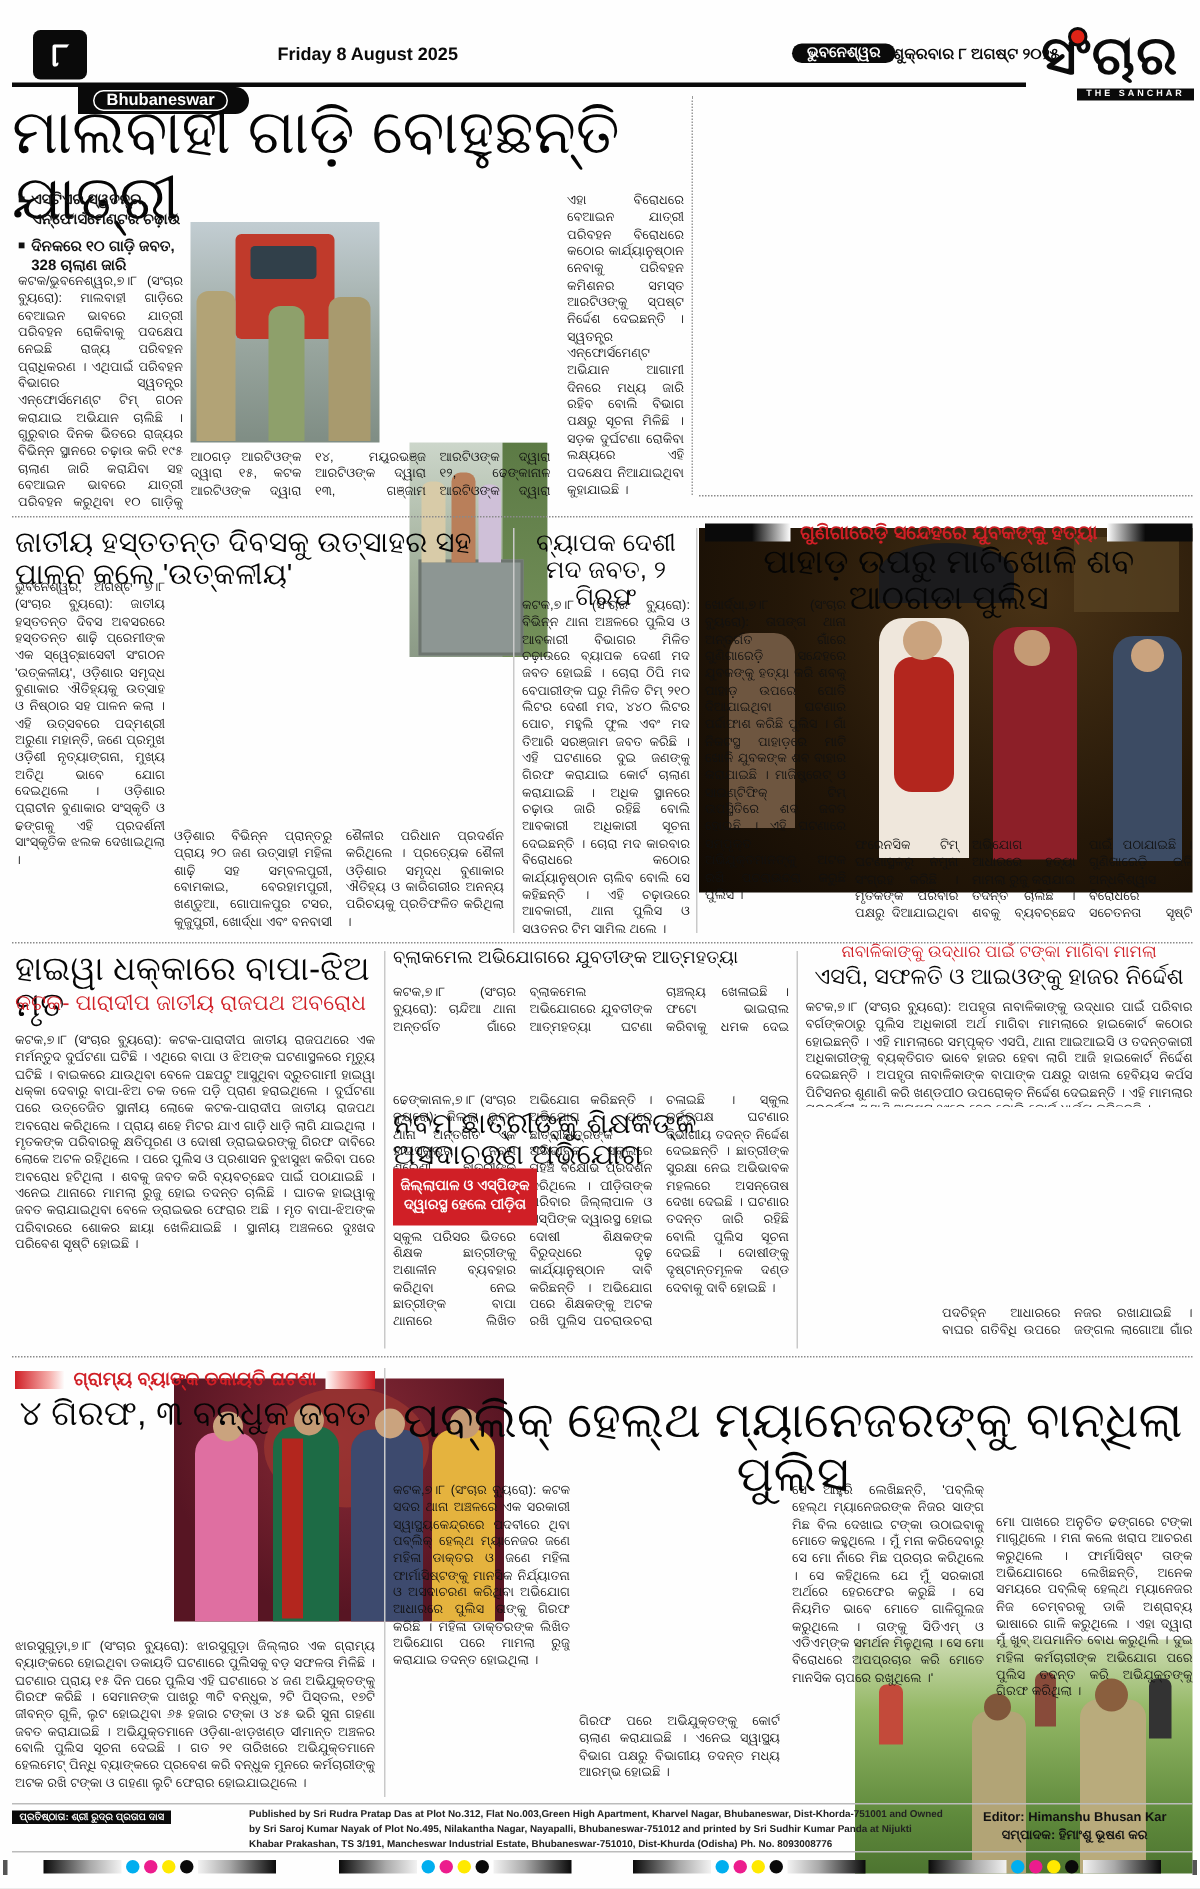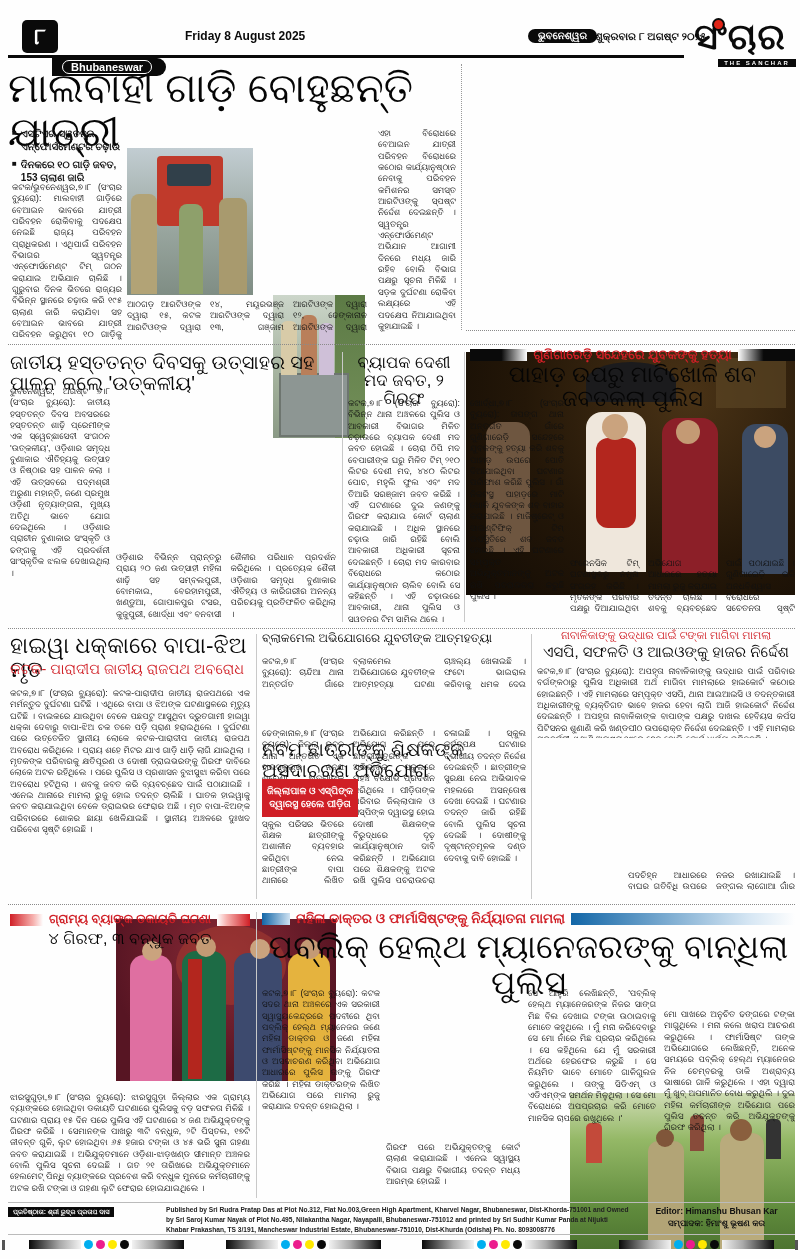--- a/index.html
+++ b/index.html
@@ -61,21 +61,21 @@
 
   <div class="abs hl" style="left:8px;top:66px;width:450px;font-size:41px;">ମାଲବାହୀ ଗାଡ଼ି ବୋହୁଛନ୍ତି ଯାତ୍ରୀ</div>
 
   <div class="abs" style="left:12px;top:128px;width:112px;">
     <div style="display:flex;gap:4px;font-size:10px;font-weight:bold;line-height:1.25;">
       <span style="font-size:8px;">■</span>
       <span>ଏସ୍‌ଟିଏର ସ୍ୱତନ୍ତ୍ର ଏନ୍‌ଫୋର୍ସମେଣ୍ଟର ଚଢ଼ାଉ</span>
     </div>
     <div style="display:flex;gap:4px;font-size:10px;font-weight:bold;line-height:1.25;margin-top:6px;">
       <span style="font-size:8px;">■</span>
-      <span>ଦିନକରେ ୧୦ ଗାଡ଼ି ଜବତ, 153 ଚାଲାଣ ଜାରି</span>
+      <span>ଦିନକରେ ୧୦ ଗାଡ଼ି ଜବତ, 328 ଚାଲାଣ ଜାରି</span>
     </div>
   </div>
 
   <p class="bt abs" style="left:12px;top:182px;width:110px;height:160px;">
     <b class="dl">କଟକ/ଭୁବନେଶ୍ୱର,୭।୮ (ସଂଚାର ବ୍ୟୁରୋ):</b>
     <span>ମାଲବାହୀ ଗାଡ଼ିରେ ବେଆଇନ ଭାବରେ ଯାତ୍ରୀ ପରିବହନ ରୋକିବାକୁ ପଦକ୍ଷେପ ନେଇଛି ରାଜ୍ୟ ପରିବହନ ପ୍ରାଧିକରଣ । ଏଥିପାଇଁ ପରିବହନ ବିଭାଗର ସ୍ୱତନ୍ତ୍ର ଏନ୍‌ଫୋର୍ସମେଣ୍ଟ ଟିମ୍ ଗଠନ କରାଯାଇ ଅଭିଯାନ ଚାଲିଛି । ଗୁରୁବାର ଦିନକ ଭିତରେ ରାଜ୍ୟର ବିଭିନ୍ନ ସ୍ଥାନରେ ଚଢ଼ାଉ କରି ୧୯୫ ଚାଲାଣ ଜାରି କରାଯିବା ସହ ବେଆଇନ ଭାବରେ ଯାତ୍ରୀ ପରିବହନ କରୁଥିବା ୧୦ ଗାଡ଼ିକୁ ଜବତ କରାଯାଇଛି । ଆରଟିଓଙ୍କ ଦ୍ୱାରା ସର୍ବାଧିକ ୨୪ ଚାଲାଣ ଜାରି ହୋଇଥିବା ଜଣାପଡ଼ିଛି ।</span>
   </p>
 
   <div class="ph abs" style="left:127px;top:148px;width:126px;height:147px;background:linear-gradient(180deg,#c2cdd2,#99a69f 55%,#7f8d84);">
     <div style="left:30px;top:8px;width:66px;height:70px;background:#c03a2b;border-radius:4px;"></div>
@@ -142,21 +142,21 @@
     <span>ବିଭିନ୍ନ ଥାନା ଅଞ୍ଚଳରେ ପୁଲିସ ଓ ଆବକାରୀ ବିଭାଗର ମିଳିତ ଚଢ଼ାଉରେ ବ୍ୟାପକ ଦେଶୀ ମଦ ଜବତ ହୋଇଛି । ଚୋରା ଠିପି ମଦ ବେପାରୀଙ୍କ ଘରୁ ମିଳିତ ଟିମ୍ ୨୧୦ ଲିଟର ଦେଶୀ ମଦ, ୪୪୦ ଲିଟର ପୋଚ, ମହୁଲି ଫୁଲ ଏବଂ ମଦ ତିଆରି ସରଞ୍ଜାମ ଜବତ କରିଛି । ଏହି ଘଟଣାରେ ଦୁଇ ଜଣଙ୍କୁ ଗିରଫ କରାଯାଇ କୋର୍ଟ ଚାଲାଣ କରାଯାଇଛି । ଅଧିକ ସ୍ଥାନରେ ଚଢ଼ାଉ ଜାରି ରହିଛି ବୋଲି ଆବକାରୀ ଅଧିକାରୀ ସୂଚନା ଦେଇଛନ୍ତି । ଚୋରା ମଦ କାରବାର ବିରୋଧରେ କଠୋର କାର୍ଯ୍ୟାନୁଷ୍ଠାନ ଚାଲିବ ବୋଲି ସେ କହିଛନ୍ତି । ଏହି ଚଢ଼ାଉରେ ଆବକାରୀ, ଥାନା ପୁଲିସ ଓ ସ୍ୱତନ୍ତ୍ର ଟିମ୍ ସାମିଲ ଥିଲେ ।</span>
   </p>
 
   <div class="abs vrule" style="left:464px;top:352px;height:270px;"></div>
 
   <div class="abs kick" style="left:470px;top:347px;width:325px;">
     <span class="bar" style="background:linear-gradient(90deg,#0a0a0a,#0a0a0a 55%,#fefefe);"></span>
     <span class="ktxt red" style="font-size:13px;">ଗୁଣିଗାରେଡ଼ି ସନ୍ଦେହରେ ଯୁବକଙ୍କୁ ହତ୍ୟା</span>
     <span class="bar" style="background:linear-gradient(90deg,#fefefe,#0a0a0a 45%,#0a0a0a);"></span>
   </div>
-  <div class="abs hl" style="left:470px;top:363px;width:325px;font-size:22.5px;text-align:center;">ପାହାଡ଼ ଉପରୁ ମାଟିଖୋଳି ଶବ ଜବତକଲା ପୁଲିସ</div>
+  <div class="abs hl" style="left:470px;top:363px;width:325px;font-size:22.5px;text-align:center;">ପାହାଡ଼ ଉପରୁ ମାଟିଖୋଳି ଶବ ଆଠଗଡା ପୁଲିସ</div>
   <p class="bt abs" style="left:470px;top:398px;width:94px;height:224px;">
     <b class="dl">ଖୋର୍ଦ୍ଧା,୭।୮ (ସଂଚାର ବ୍ୟୁରୋ):</b>
     <span>ତାପଙ୍ଗ ଥାନା ଅନ୍ତର୍ଗତ ଗାଁରେ ଗୁଣିଗାରେଡ଼ି ସନ୍ଦେହରେ ଯୁବକଙ୍କୁ ହତ୍ୟା କରି ଶବକୁ ପାହାଡ଼ ଉପରେ ପୋତି ଦିଆଯାଇଥିବା ଘଟଣାର ପର୍ଦ୍ଦାଫାଶ କରିଛି ପୁଲିସ । ଗାଁ ନିକଟସ୍ଥ ପାହାଡ଼ରେ ମାଟି ଖୋଳି ଯୁବକଙ୍କ ଶବ ବାହାର କରାଯାଇଛି । ମାଜିଷ୍ଟ୍ରେଟ୍ ଓ ସାଇଣ୍ଟିଫିକ୍ ଟିମ୍ ଉପସ୍ଥିତିରେ ଶବ ଜବତ ହୋଇଛି । ଏହି ଘଟଣାରେ ସମ୍ପୃକ୍ତ ଅଭିଯୁକ୍ତମାନଙ୍କୁ ଅଟକ ରଖି ପଚରାଉଚରା କରୁଛି ପୁଲିସ ।</span>
   </p>
   <div class="ph abs" style="left:570px;top:398px;width:225px;height:156px;background:linear-gradient(180deg,#cfdcb4 0%,#94b866 30%,#5f8a3c 75%,#4d7430);">
     <div style="left:150px;top:40px;width:44px;height:116px;background:#b9ab7c;border-radius:12px 12px 0 0;"></div>
     <div style="left:160px;top:26px;width:22px;height:22px;border-radius:50%;background:#8a5f3e;"></div>
     <div style="left:78px;top:48px;width:36px;height:108px;background:#b2a476;border-radius:10px 10px 0 0;"></div>
     <div style="left:86px;top:36px;width:18px;height:18px;border-radius:50%;background:#80563a;"></div>
     <div style="left:16px;top:30px;width:16px;height:40px;background:#c34a3a;border-radius:5px 5px 0 0;"></div>
@@ -203,34 +203,29 @@
 
   <p class="bt abs cols2" style="left:628px;top:870px;width:167px;height:28px;">ପଦଚିହ୍ନ ଆଧାରରେ ବାଘର ଗତିବିଧି ଉପରେ ନଜର ରଖାଯାଇଛି । ଜଙ୍ଗଲ ଲାଗୋଆ ଗାଁର ଲୋକଙ୍କୁ ସତର୍କ ରହିବାକୁ ପରାମର୍ଶ ଦିଆଯାଇଛି ।</p>
 
   <div class="abs hrule-dot" style="left:8px;top:904px;width:787px;"></div>
 
   <div class="abs kick" style="left:10px;top:912px;width:240px;">
     <span class="bar" style="background:linear-gradient(90deg,#d01f26,#f6b0ad 70%,#fefefe);"></span>
     <span class="ktxt red" style="font-size:12.5px;">ଗ୍ରାମ୍ୟ ବ୍ୟାଙ୍କ ଡକାୟତି ଘଟଣା</span>
     <span class="bar" style="background:linear-gradient(90deg,#fefefe,#f6b0ad 30%,#d01f26);"></span>
   </div>
-  <div class="abs hl ctr" style="left:10px;top:930px;width:240px;font-size:16px;">୪ ଗିରଫ, ୩ ବନ୍ଧୁକ ଜବତ</div>
+  <div class="abs hl ctr" style="left:10px;top:930px;width:240px;font-size:23px;">୪ ଗିରଫ, ୩ ବନ୍ଧୁକ ଜବତ</div>
 
   <p class="bt abs" style="left:10px;top:1092px;width:240px;height:106px;">
     <b class="dl">ଝାରସୁଗୁଡ଼ା,୭।୮ (ସଂଚାର ବ୍ୟୁରୋ):</b>
     <span>ଝାରସୁଗୁଡ଼ା ଜିଲ୍ଲାର ଏକ ଗ୍ରାମ୍ୟ ବ୍ୟାଙ୍କରେ ହୋଇଥିବା ଡକାୟତି ଘଟଣାରେ ପୁଲିସକୁ ବଡ଼ ସଫଳତା ମିଳିଛି । ଘଟଣାର ପ୍ରାୟ ୧୫ ଦିନ ପରେ ପୁଲିସ ଏହି ଘଟଣାରେ ୪ ଜଣ ଅଭିଯୁକ୍ତଙ୍କୁ ଗିରଫ କରିଛି । ସେମାନଙ୍କ ପାଖରୁ ୩ଟି ବନ୍ଧୁକ, ୨ଟି ପିସ୍ତଲ, ୧୭ଟି ଜୀବନ୍ତ ଗୁଳି, ଲୁଟ ହୋଇଥିବା ୬୫ ହଜାର ଟଙ୍କା ଓ ୪୫ ଭରି ସୁନା ଗହଣା ଜବତ କରାଯାଇଛି । ଅଭିଯୁକ୍ତମାନେ ଓଡ଼ିଶା-ଝାଡ଼ଖଣ୍ଡ ସୀମାନ୍ତ ଅଞ୍ଚଳର ବୋଲି ପୁଲିସ ସୂଚନା ଦେଇଛି । ଗତ ୨୧ ତାରିଖରେ ଅଭିଯୁକ୍ତମାନେ ହେଲମେଟ୍ ପିନ୍ଧି ବ୍ୟାଙ୍କରେ ପ୍ରବେଶ କରି ବନ୍ଧୁକ ମୁନରେ କର୍ମଚାରୀଙ୍କୁ ଅଟକ ରଖି ଟଙ୍କା ଓ ଗହଣା ଲୁଟି ଫେରାର ହୋଇଯାଇଥିଲେ ।</span>
   </p>
 
   <div class="abs vrule" style="left:256px;top:912px;height:286px;"></div>
 
-  <div class="abs kick" style="left:262px;top:911px;width:533px;">
-    <span class="bar" style="max-width:28px;background:linear-gradient(90deg,#1266a7,#cfe2f2);"></span>
-    <span class="ktxt red" style="font-size:13.5px;">ମହିଳା ଡାକ୍ତର ଓ ଫାର୍ମାସିଷ୍ଟଙ୍କୁ ନିର୍ଯ୍ୟାତନା ମାମଲା</span>
-    <span class="bar" style="background:linear-gradient(90deg,#1266a7,#d7e7f4 80%,#fefefe);"></span>
-  </div>
   <div class="abs hl ctr" style="left:262px;top:929px;width:533px;font-size:33px;">ପବ୍ଲିକ୍ ହେଲ୍ଥ ମ୍ୟାନେଜରଙ୍କୁ ବାନ୍ଧିଲା ପୁଲିସ</div>
   <p class="bt abs" style="left:262px;top:988px;width:118px;height:210px;">
     <b class="dl">କଟକ,୭।୮ (ସଂଚାର ବ୍ୟୁରୋ):</b>
     <span>କଟକ ସଦର ଥାନା ଅଞ୍ଚଳରେ ଏକ ସରକାରୀ ସ୍ୱାସ୍ଥ୍ୟକେନ୍ଦ୍ରରେ ପଦବୀରେ ଥିବା ପବ୍ଲିକ୍ ହେଲ୍ଥ ମ୍ୟାନେଜର ଜଣେ ମହିଳା ଡାକ୍ତର ଓ ଜଣେ ମହିଳା ଫାର୍ମାସିଷ୍ଟଙ୍କୁ ମାନସିକ ନିର୍ଯ୍ୟାତନା ଓ ଅସଦାଚରଣ କରିଥିବା ଅଭିଯୋଗ ଆଧାରରେ ପୁଲିସ ତାଙ୍କୁ ଗିରଫ କରିଛି । ମହିଳା ଡାକ୍ତରଙ୍କ ଲିଖିତ ଅଭିଯୋଗ ପରେ ମାମଲା ରୁଜୁ କରାଯାଇ ତଦନ୍ତ ହୋଇଥିଲା ।</span>
   </p>
 
   <p class="bt abs" style="left:386px;top:1142px;width:134px;height:56px;">ଗିରଫ ପରେ ଅଭିଯୁକ୍ତଙ୍କୁ କୋର୍ଟ ଚାଲାଣ କରାଯାଇଛି । ଏନେଇ ସ୍ୱାସ୍ଥ୍ୟ ବିଭାଗ ପକ୍ଷରୁ ବିଭାଗୀୟ ତଦନ୍ତ ମଧ୍ୟ ଆରମ୍ଭ ହୋଇଛି ।</p>
   <p class="bt abs" style="left:528px;top:988px;width:128px;height:210px;">ସେ ଆହୁରି ଲେଖିଛନ୍ତି, 'ପବ୍ଲିକ୍ ହେଲ୍ଥ ମ୍ୟାନେଜରଙ୍କ ନିଜର ସାଙ୍ଗ ମିଛ ବିଲ ଦେଖାଇ ଟଙ୍କା ଉଠାଇବାକୁ ମୋତେ କହୁଥିଲେ । ମୁଁ ମନା କରିଦେବାରୁ ସେ ମୋ ନାଁରେ ମିଛ ପ୍ରଚାର କରିଥିଲେ । ସେ କହିଥିଲେ ଯେ ମୁଁ ସରକାରୀ ଅର୍ଥରେ ହେରଫେର କରୁଛି । ସେ ନିୟମିତ ଭାବେ ମୋତେ ଗାଳିଗୁଲଜ କରୁଥିଲେ । ତାଙ୍କୁ ସିଡିଏମ୍ ଓ ଏଡିଏମ୍‌ଙ୍କ ସମର୍ଥନ ମିଳୁଥିଲା । ସେ ମୋ ବିରୋଧରେ ଅପପ୍ରଚାର କରି ମୋତେ ମାନସିକ ଚାପରେ ରଖୁଥିଲେ ।'</p>
   <p class="bt abs" style="left:664px;top:988px;width:131px;height:210px;margin-top:21px;">ମୋ ପାଖରେ ଅନୁଚିତ ଢଙ୍ଗରେ ଟଙ୍କା ମାଗୁଥିଲେ । ମନା କଲେ ଖରାପ ଆଚରଣ କରୁଥିଲେ । ଫାର୍ମାସିଷ୍ଟ ତାଙ୍କ ଅଭିଯୋଗରେ ଲେଖିଛନ୍ତି, ଅନେକ ସମୟରେ ପବ୍ଲିକ୍ ହେଲ୍ଥ ମ୍ୟାନେଜର ନିଜ ଚେମ୍ବରକୁ ଡାକି ଅଶ୍ରାବ୍ୟ ଭାଷାରେ ଗାଳି କରୁଥିଲେ । ଏହା ଦ୍ୱାରା ମୁଁ ଖୁବ୍ ଅପମାନିତ ବୋଧ କରୁଥିଲି । ଦୁଇ ମହିଳା କର୍ମଚାରୀଙ୍କ ଅଭିଯୋଗ ପରେ ପୁଲିସ ତଦନ୍ତ କରି ଅଭିଯୁକ୍ତଙ୍କୁ ଗିରଫ କରିଥିଲା ।</p>
 

